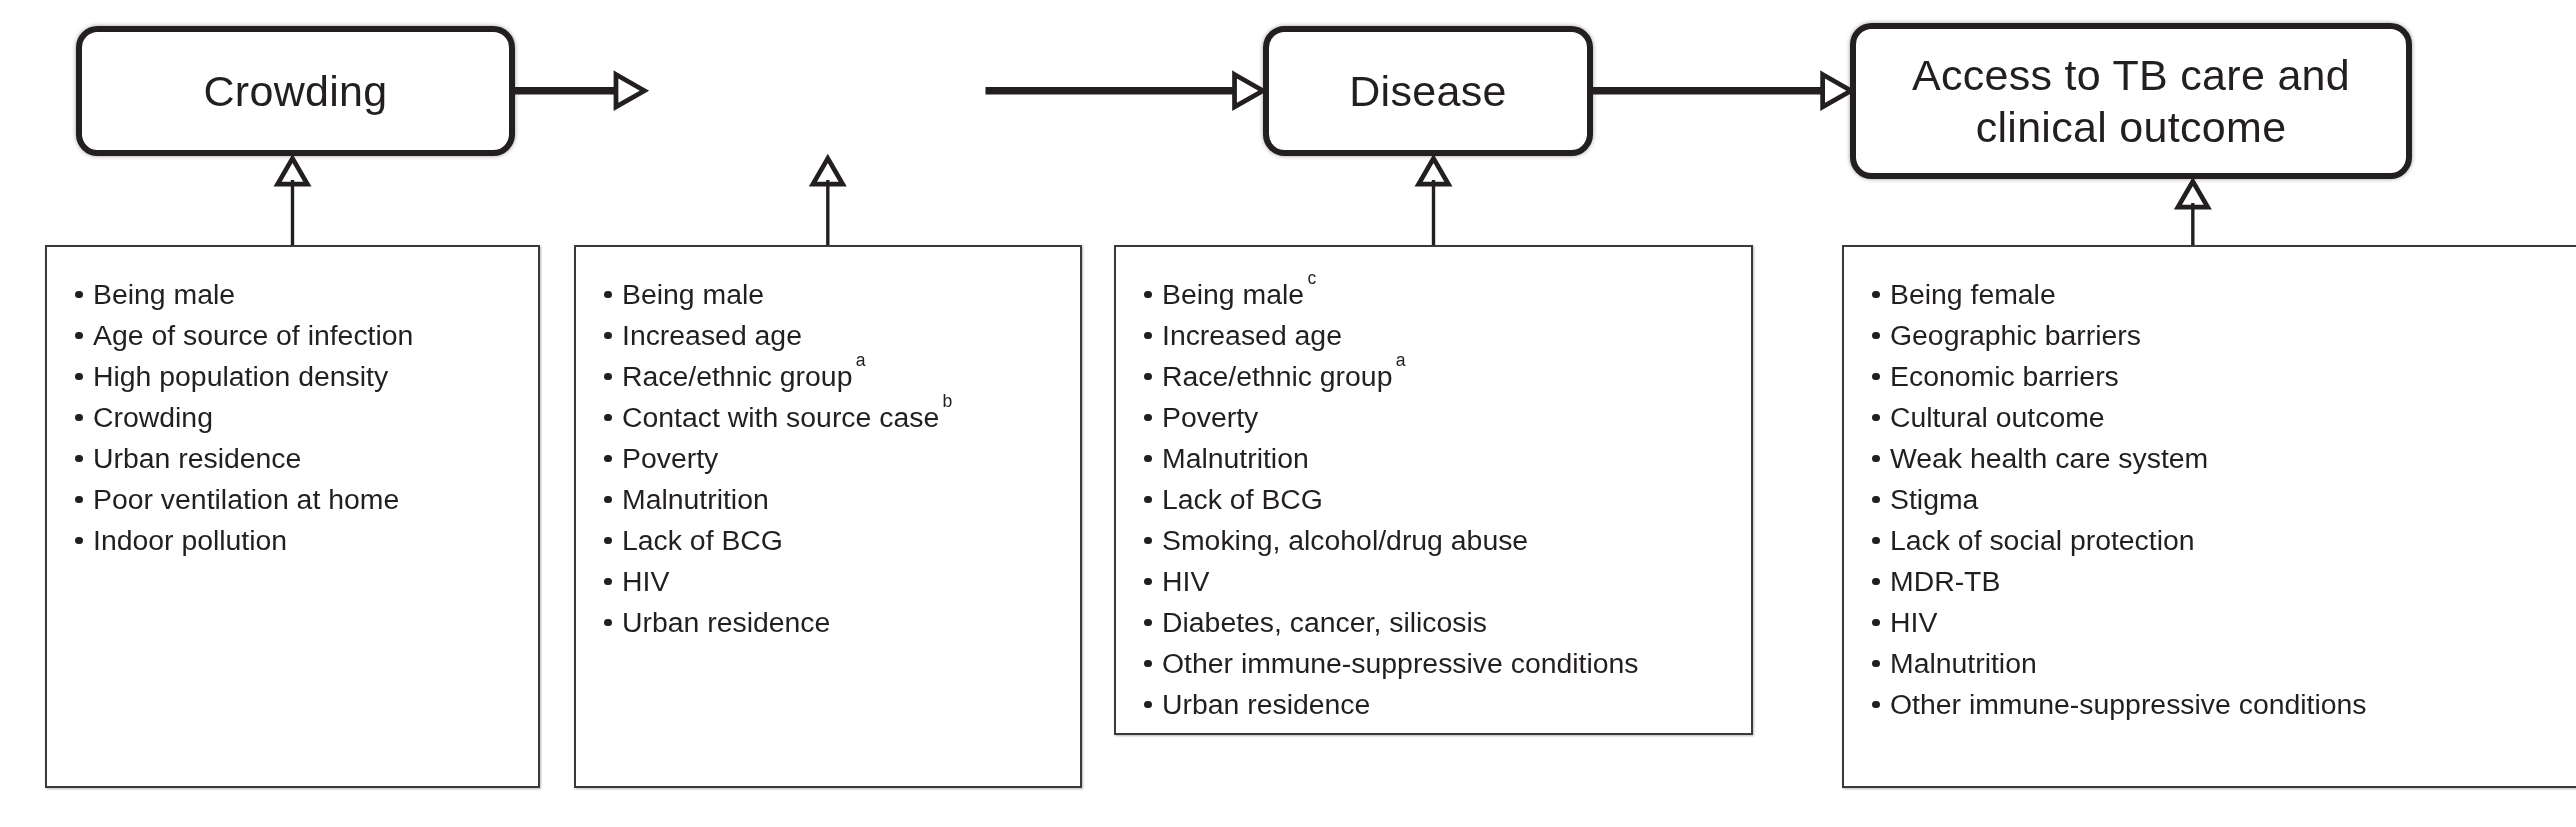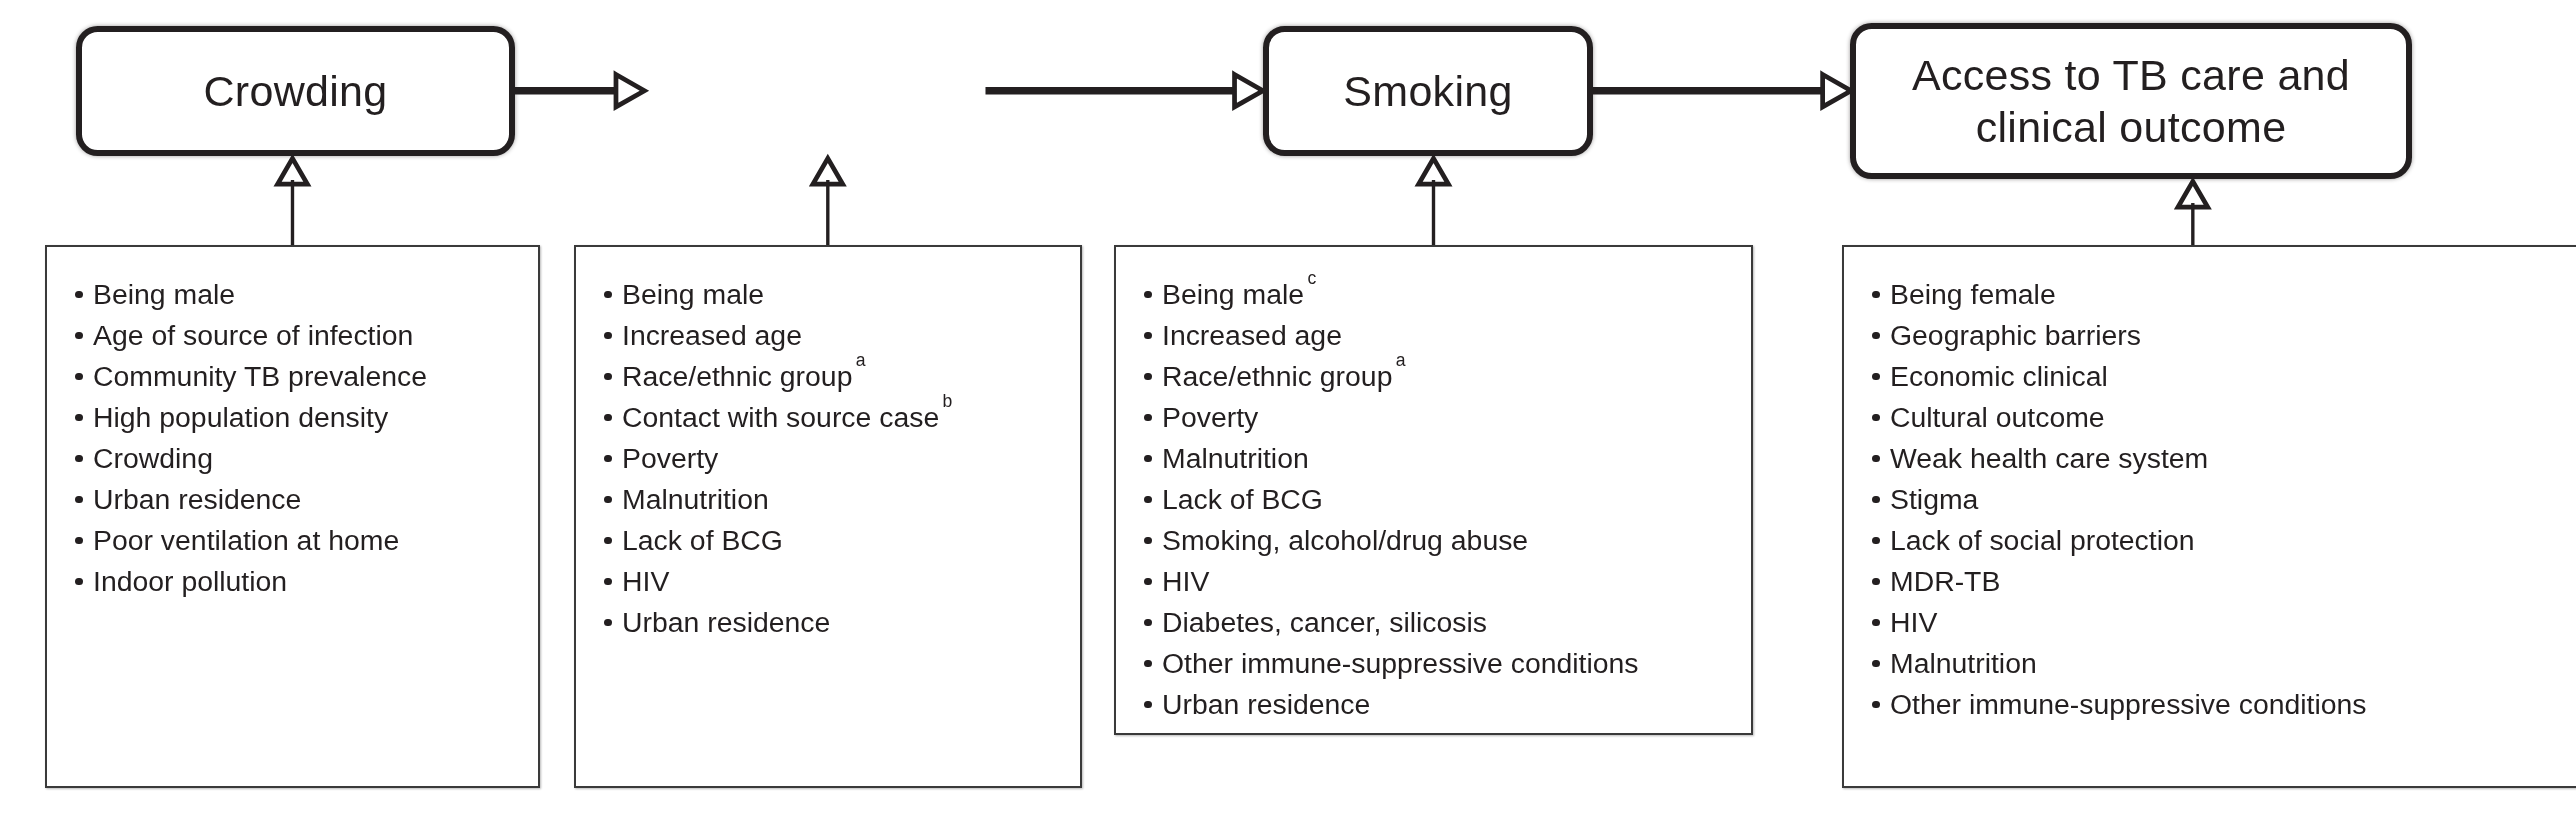--- a/index.html
+++ b/index.html
@@ -137,31 +137,30 @@
     <g>
       <polygon class="head" points="3218,306 3240,268 3262,306"></polygon>
       <line class="shaft-v" x1="3240" y1="362" x2="3240" y2="300"></line>
     </g>
   </svg>
 
   <div class="stage-box stage-1">
     <span class="stage-label">Crowding</span>
   </div>
   <div class="stage-box stage-3">
-    <span class="stage-label">Smoking</span>
+    <span class="stage-label">Disease</span>
   </div>
   <div class="stage-box stage-4">
     <span class="stage-label">Access to TB care and clinical outcome</span>
   </div>
 
   <div class="panel panel-1">
     <ul class="factors">
         <li class="factor">Being male</li>
         <li class="factor">Age of source of infection</li>
-        <li class="factor">Community TB prevalence</li>
         <li class="factor">High population density</li>
         <li class="factor">Crowding</li>
         <li class="factor">Urban residence</li>
         <li class="factor">Poor ventilation at home</li>
         <li class="factor">Indoor pollution</li>
       </ul>
   </div>
   <div class="panel panel-2">
     <ul class="factors">
         <li class="factor">Being male</li>
@@ -187,21 +186,21 @@
         <li class="factor">HIV</li>
         <li class="factor">Diabetes, cancer, silicosis</li>
         <li class="factor">Other immune-suppressive conditions</li>
         <li class="factor">Urban residence</li>
       </ul>
   </div>
   <div class="panel panel-4">
     <ul class="factors">
         <li class="factor">Being female</li>
         <li class="factor">Geographic barriers</li>
-        <li class="factor">Economic clinical</li>
+        <li class="factor">Economic barriers</li>
         <li class="factor">Cultural outcome</li>
         <li class="factor">Weak health care system</li>
         <li class="factor">Stigma</li>
         <li class="factor">Lack of social protection</li>
         <li class="factor">MDR-TB</li>
         <li class="factor">HIV</li>
         <li class="factor">Malnutrition</li>
         <li class="factor">Other immune-suppressive conditions</li>
       </ul>
   </div>

